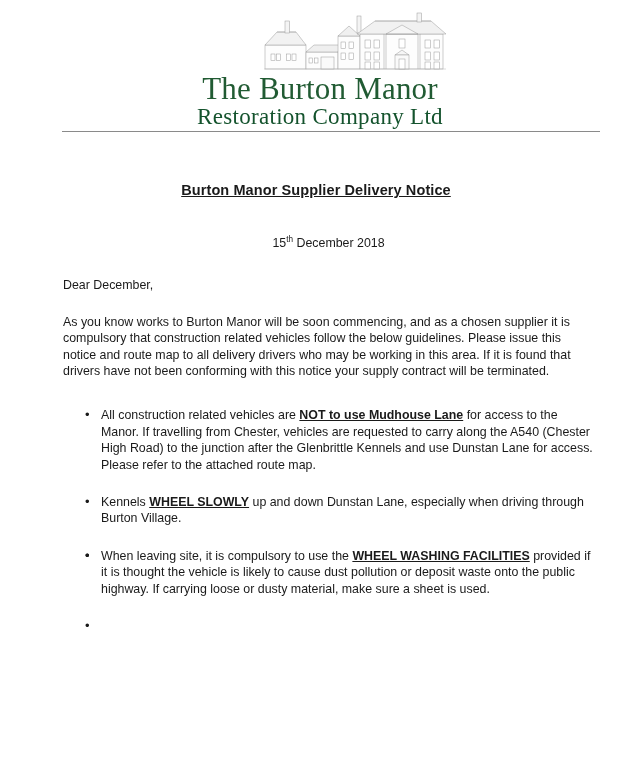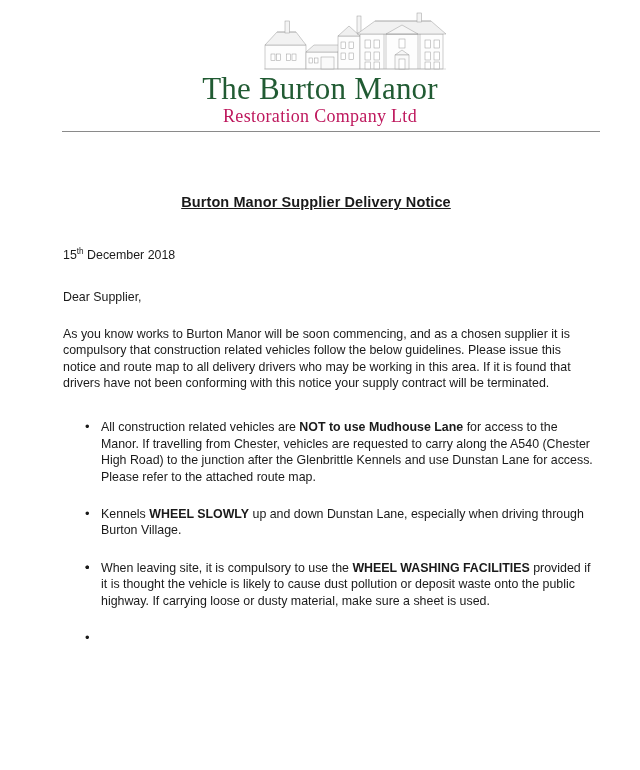--- a/index.html
+++ b/index.html
@@ -45,23 +45,23 @@
     font-family: "Liberation Serif", "DejaVu Serif", serif;
     font-size: 31px;
     line-height: 33px;
     color: #215b33;
     letter-spacing: 0.2px;
     white-space: nowrap;
     margin-top: -2px;
   }
   .logo-subtitle {
     font-family: "Liberation Serif", "DejaVu Serif", serif;
-    font-size: 18px;
+    font-size: 23px;
     line-height: 25px;
-    color: #be185d;
+    color: #14532d;
     letter-spacing: 0.3px;
     white-space: nowrap;
     margin-top: -1px;
   }
   .rule {
     position: absolute;
     left: 62px;
     top: 131px;
     width: 538px;
     height: 0;
@@ -74,30 +74,30 @@
     left: 0;
     top: 176px;
     width: 640px;
   }
   .doc-title {
     text-align: center;
     font-size: 14.5px;
     font-weight: bold;
     text-decoration: underline;
     letter-spacing: 0.1px;
-    margin: 12px 0 0 0;
+    margin: 0 0 0 0;
     padding: 6px 8px 0 0;
   }
   .para {
     font-size: 12.4px;
     line-height: 16.4px;
     margin: 0;
     padding: 0 46px 0 63px;
   }
-  .date-line { margin-top: 37px; }
+  .date-line { margin-top: 37px; text-align: center; }
   .salutation { margin-top: 26px; }
   .intro { margin-top: 20px; }
   sup {
     font-size: 8.2px;
     vertical-align: super;
     line-height: 0;
   }
 
   ul.bullets {
     list-style: none;
@@ -114,21 +114,21 @@
   }
   ul.bullets li .dot {
     position: absolute;
     left: 85px;
     top: 0;
     font-size: 13px;
     line-height: 16.4px;
   }
   ul.bullets li:last-child { margin-bottom: 0; }
 
-  b.em { font-weight: bold; }
+  b.em { font-weight: bold; text-decoration: underline; }
 </style>
 </head>
 <body>
 
 <div class="page">
 
   <div class="letterhead">
     <div class="logo-block">
 
       <svg class="house-art" viewBox="0 0 380 124">
@@ -202,21 +202,21 @@
   </div>
 
   <div class="rule"></div>
 
   <div class="content">
 
     <h1 class="doc-title">Burton Manor Supplier Delivery Notice</h1>
 
     <p class="para date-line"><span>15</span><sup>th</sup><span> December 2018</span></p>
 
-    <p class="para salutation">Dear Supplier,</p>
+    <p class="para salutation">Dear December,</p>
 
     <p class="para intro">As you know works to Burton Manor will be soon commencing, and as a chosen supplier it is compulsory that construction related vehicles follow the below guidelines. Please issue this notice and route map to all delivery drivers who may be working in this area. If it is found that drivers have not been conforming with this notice your supply contract will be terminated.</p>
 
     <ul class="bullets">
         <li><span class="dot">•</span><span><span>All construction related vehicles are </span><b class="em">NOT to use Mudhouse Lane</b><span> for access to the Manor. If travelling from Chester, vehicles are requested to carry along the A540 (Chester High Road) to the junction after the Glenbrittle Kennels and use Dunstan Lane for access. Please refer to the attached route map.</span></span></li>
         <li><span class="dot">•</span><span><span>Kennels </span><b class="em">WHEEL SLOWLY</b><span> up and down Dunstan Lane, especially when driving through Burton Village.</span></span></li>
         <li><span class="dot">•</span></li>
         <li><span class="dot">•</span><span><span>When leaving site, it is compulsory to use the </span><b class="em">WHEEL WASHING FACILITIES</b><span> provided if it is thought the vehicle is likely to cause dust pollution or deposit waste onto the public highway. If carrying loose or dusty material, make sure a sheet is used.</span></span></li>
         <li><span class="dot">•</span></li>
       </ul>

